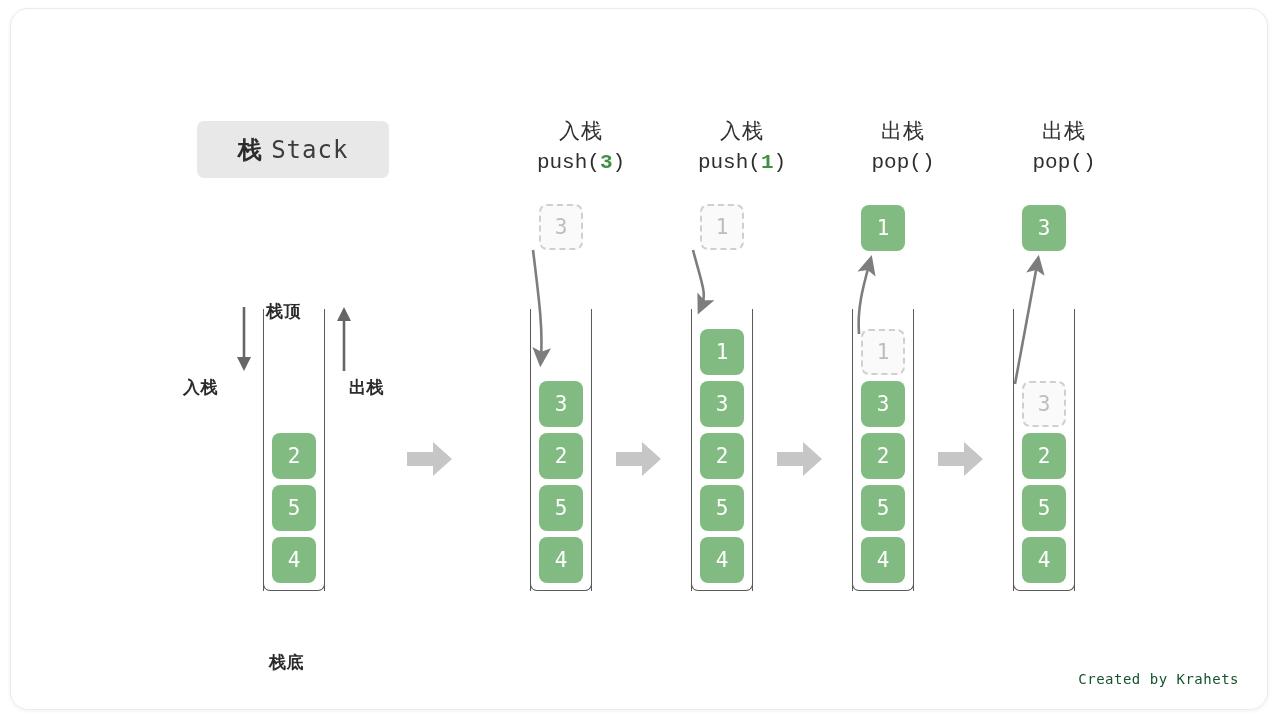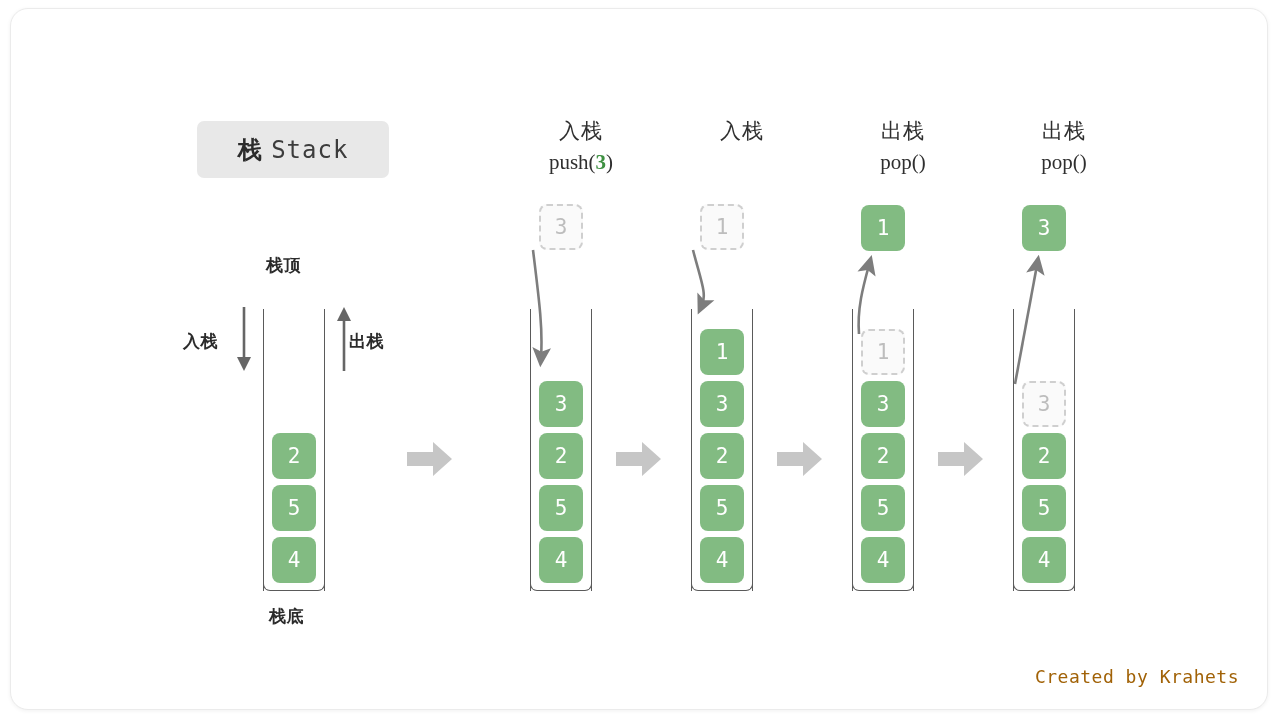--- a/index.html
+++ b/index.html
@@ -61,38 +61,39 @@
     text-align: center;
   }
   .step-header .op-cjk {
     font-size: 21px;
     font-weight: 400;
     color: #2f2f2f;
     line-height: 31px;
     letter-spacing: 1px;
   }
   .step-header .op-code {
-    font-family: Liberation Serif, serif;
+    font-family: Liberation Mono, monospace;
     font-size: 21px;
     color: #2f2f2f;
     line-height: 33px;
     white-space: pre;
   }
   .step-header .op-code .arg {
     color: #3e9142;
     font-weight: bold;
   }
 
   
   .edge-label {
     position: absolute;
     font-size: 17px;
     font-weight: bold;
     color: #2b2b2b;
     letter-spacing: 0.5px;
+    margin-top: 46px;
   }
   #label-top   { left: 255px; top: 245px; }
   #label-bottom{ left: 258px; top: 596px; }
   #label-push  { left: 172px; top: 321px; }
   #label-pop   { left: 338px; top: 321px; }
 
   
   .stack {
     position: absolute;
     width: 62px;
@@ -179,22 +180,22 @@
     width: 46px;
     height: 36px;
   }
 
   
   #watermark {
     position: absolute;
     right: 28px;
     bottom: 22px;
     font-family: "DejaVu Sans Mono", "Liberation Mono", monospace;
-    font-size: 18px;
-    color: #a16207;
+    font-size: 14px;
+    color: #14532d;
     letter-spacing: 0.5px;
   }
 </style>
 </head>
 <body>
 
 <div id="card">
 
   <div id="title-chip">
     <span class="cjk">栈</span>
@@ -224,20 +225,21 @@
         <div class="wall-l"></div>
         <div class="wall-r"></div>
         <div class="floor"></div>
       </div>
       <div class="cell solid" style="left: 528px; top: 372px; position: absolute;">3</div>
       <div class="cell solid" style="left: 528px; top: 424px; position: absolute;">2</div>
       <div class="cell solid" style="left: 528px; top: 476px; position: absolute;">5</div>
       <div class="cell solid" style="left: 528px; top: 528px; position: absolute;">4</div>
       <div class="step-header" style="left: 651px;">
         <div class="op-cjk">入栈</div>
+        <div class="op-code">push(<span class="arg">1</span>)</div>
       </div>
       <div class="float-cell ghost" style="left: 689px; top: 195px;">1</div>
       <div class="stack" style="left: 680px; top: 300px;">
         <div class="wall-l"></div>
         <div class="wall-r"></div>
         <div class="floor"></div>
       </div>
       <div class="cell solid" style="left: 689px; top: 320px; position: absolute;">1</div>
       <div class="cell solid" style="left: 689px; top: 372px; position: absolute;">3</div>
       <div class="cell solid" style="left: 689px; top: 424px; position: absolute;">2</div>

